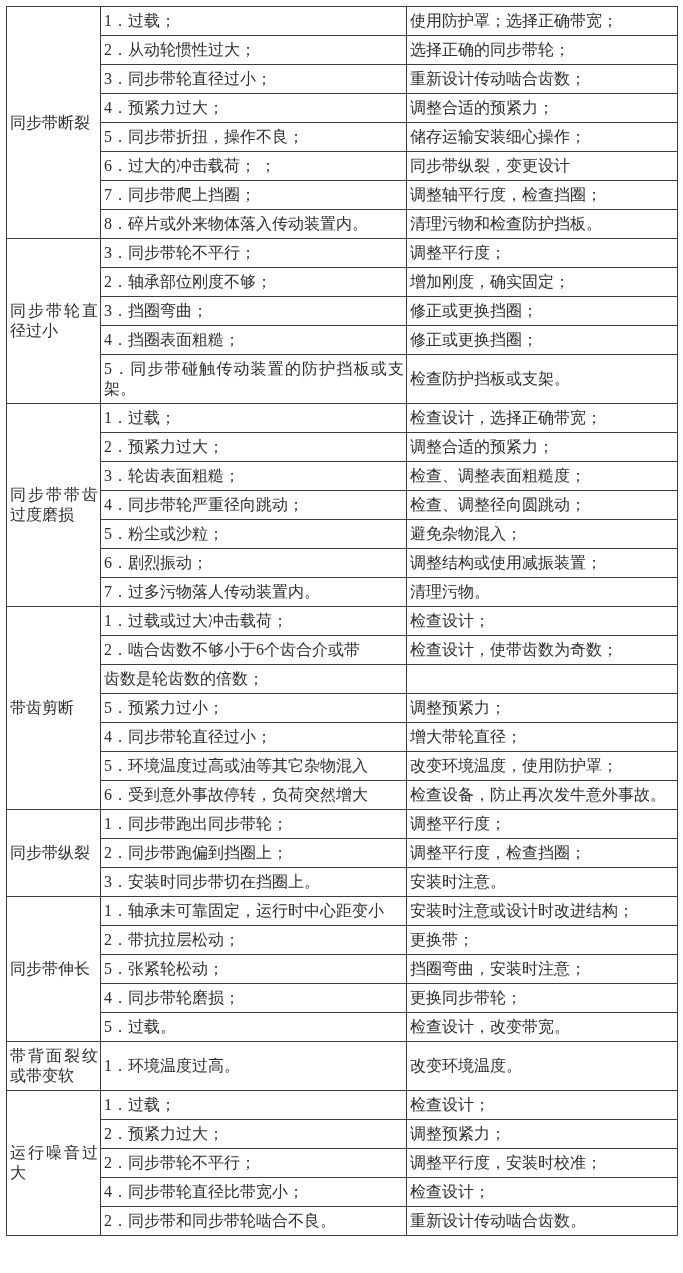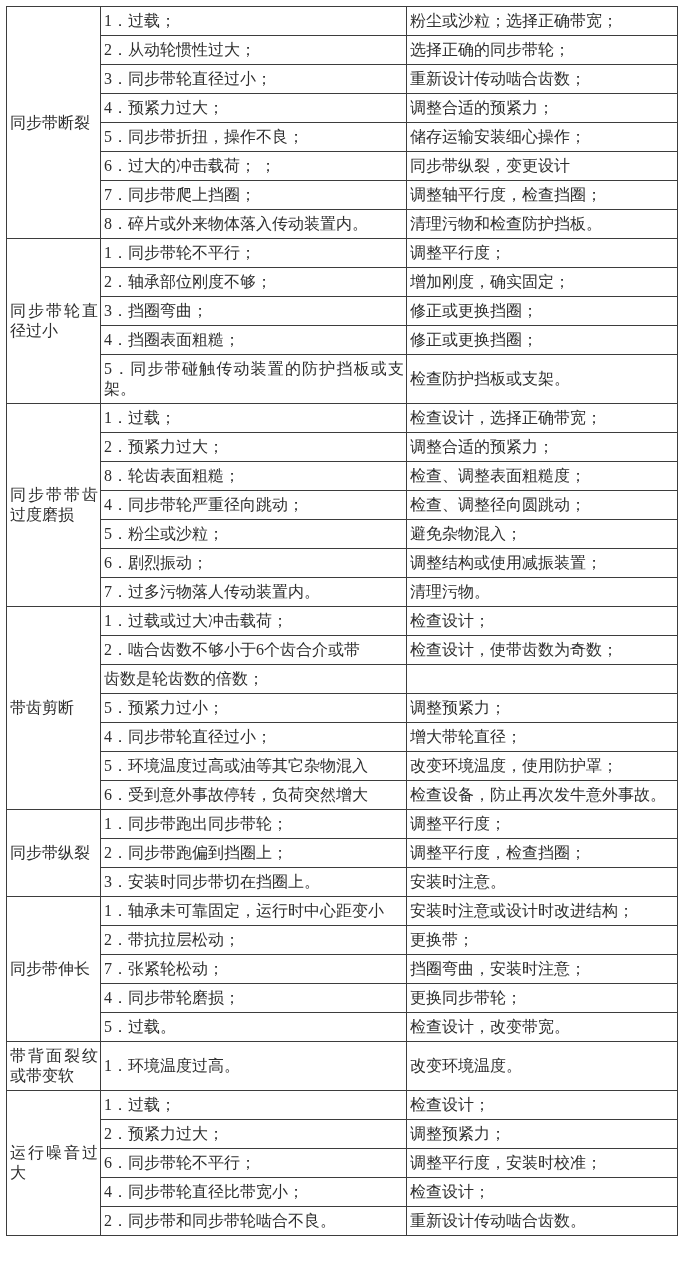--- a/index.html
+++ b/index.html
@@ -45,21 +45,21 @@
   <table class="fault-table">
     <colgroup>
       <col style="width:94px">
       <col style="width:306px">
       <col style="width:271px">
     </colgroup>
     <tbody>
         <tr>
           <td class="label-cell" rowspan="8">同步带断裂</td>
           <td class="cause-cell">1．过载；</td>
-          <td class="remedy-cell">粉尘或沙粒；选择正确带宽；</td>
+          <td class="remedy-cell">使用防护罩；选择正确带宽；</td>
         </tr>
         <tr>
           <td class="cause-cell">2．从动轮惯性过大；</td>
           <td class="remedy-cell">选择正确的同步带轮；</td>
         </tr>
         <tr>
           <td class="cause-cell">3．同步带轮直径过小；</td>
           <td class="remedy-cell">重新设计传动啮合齿数；</td>
         </tr>
         <tr>
@@ -77,21 +77,21 @@
         <tr>
           <td class="cause-cell">7．同步带爬上挡圈；</td>
           <td class="remedy-cell">调整轴平行度，检查挡圈；</td>
         </tr>
         <tr>
           <td class="cause-cell">8．碎片或外来物体落入传动装置内。</td>
           <td class="remedy-cell">清理污物和检查防护挡板。</td>
         </tr>
         <tr>
           <td class="label-cell" rowspan="5">同步带轮直径过小</td>
-          <td class="cause-cell">1．同步带轮不平行；</td>
+          <td class="cause-cell">3．同步带轮不平行；</td>
           <td class="remedy-cell">调整平行度；</td>
         </tr>
         <tr>
           <td class="cause-cell">2．轴承部位刚度不够；</td>
           <td class="remedy-cell">增加刚度，确实固定；</td>
         </tr>
         <tr>
           <td class="cause-cell">3．挡圈弯曲；</td>
           <td class="remedy-cell">修正或更换挡圈；</td>
         </tr>
@@ -106,21 +106,21 @@
         <tr>
           <td class="label-cell" rowspan="7">同步带带齿过度磨损</td>
           <td class="cause-cell">1．过载；</td>
           <td class="remedy-cell">检查设计，选择正确带宽；</td>
         </tr>
         <tr>
           <td class="cause-cell">2．预紧力过大；</td>
           <td class="remedy-cell">调整合适的预紧力；</td>
         </tr>
         <tr>
-          <td class="cause-cell">8．轮齿表面粗糙；</td>
+          <td class="cause-cell">3．轮齿表面粗糙；</td>
           <td class="remedy-cell">检查、调整表面粗糙度；</td>
         </tr>
         <tr>
           <td class="cause-cell">4．同步带轮严重径向跳动；</td>
           <td class="remedy-cell">检查、调整径向圆跳动；</td>
         </tr>
         <tr>
           <td class="cause-cell">5．粉尘或沙粒；</td>
           <td class="remedy-cell">避免杂物混入；</td>
         </tr>
@@ -177,21 +177,21 @@
         <tr>
           <td class="label-cell" rowspan="5">同步带伸长</td>
           <td class="cause-cell">1．轴承未可靠固定，运行时中心距变小</td>
           <td class="remedy-cell">安装时注意或设计时改进结构；</td>
         </tr>
         <tr>
           <td class="cause-cell">2．带抗拉层松动；</td>
           <td class="remedy-cell">更换带；</td>
         </tr>
         <tr>
-          <td class="cause-cell">7．张紧轮松动；</td>
+          <td class="cause-cell">5．张紧轮松动；</td>
           <td class="remedy-cell">挡圈弯曲，安装时注意；</td>
         </tr>
         <tr>
           <td class="cause-cell">4．同步带轮磨损；</td>
           <td class="remedy-cell">更换同步带轮；</td>
         </tr>
         <tr>
           <td class="cause-cell">5．过载。</td>
           <td class="remedy-cell">检查设计，改变带宽。</td>
         </tr>
@@ -203,21 +203,21 @@
         <tr>
           <td class="label-cell" rowspan="5">运行噪音过大</td>
           <td class="cause-cell">1．过载；</td>
           <td class="remedy-cell">检查设计；</td>
         </tr>
         <tr>
           <td class="cause-cell">2．预紧力过大；</td>
           <td class="remedy-cell">调整预紧力；</td>
         </tr>
         <tr>
-          <td class="cause-cell">6．同步带轮不平行；</td>
+          <td class="cause-cell">2．同步带轮不平行；</td>
           <td class="remedy-cell">调整平行度，安装时校准；</td>
         </tr>
         <tr>
           <td class="cause-cell">4．同步带轮直径比带宽小；</td>
           <td class="remedy-cell">检查设计；</td>
         </tr>
         <tr>
           <td class="cause-cell">2．同步带和同步带轮啮合不良。</td>
           <td class="remedy-cell">重新设计传动啮合齿数。</td>
         </tr>

